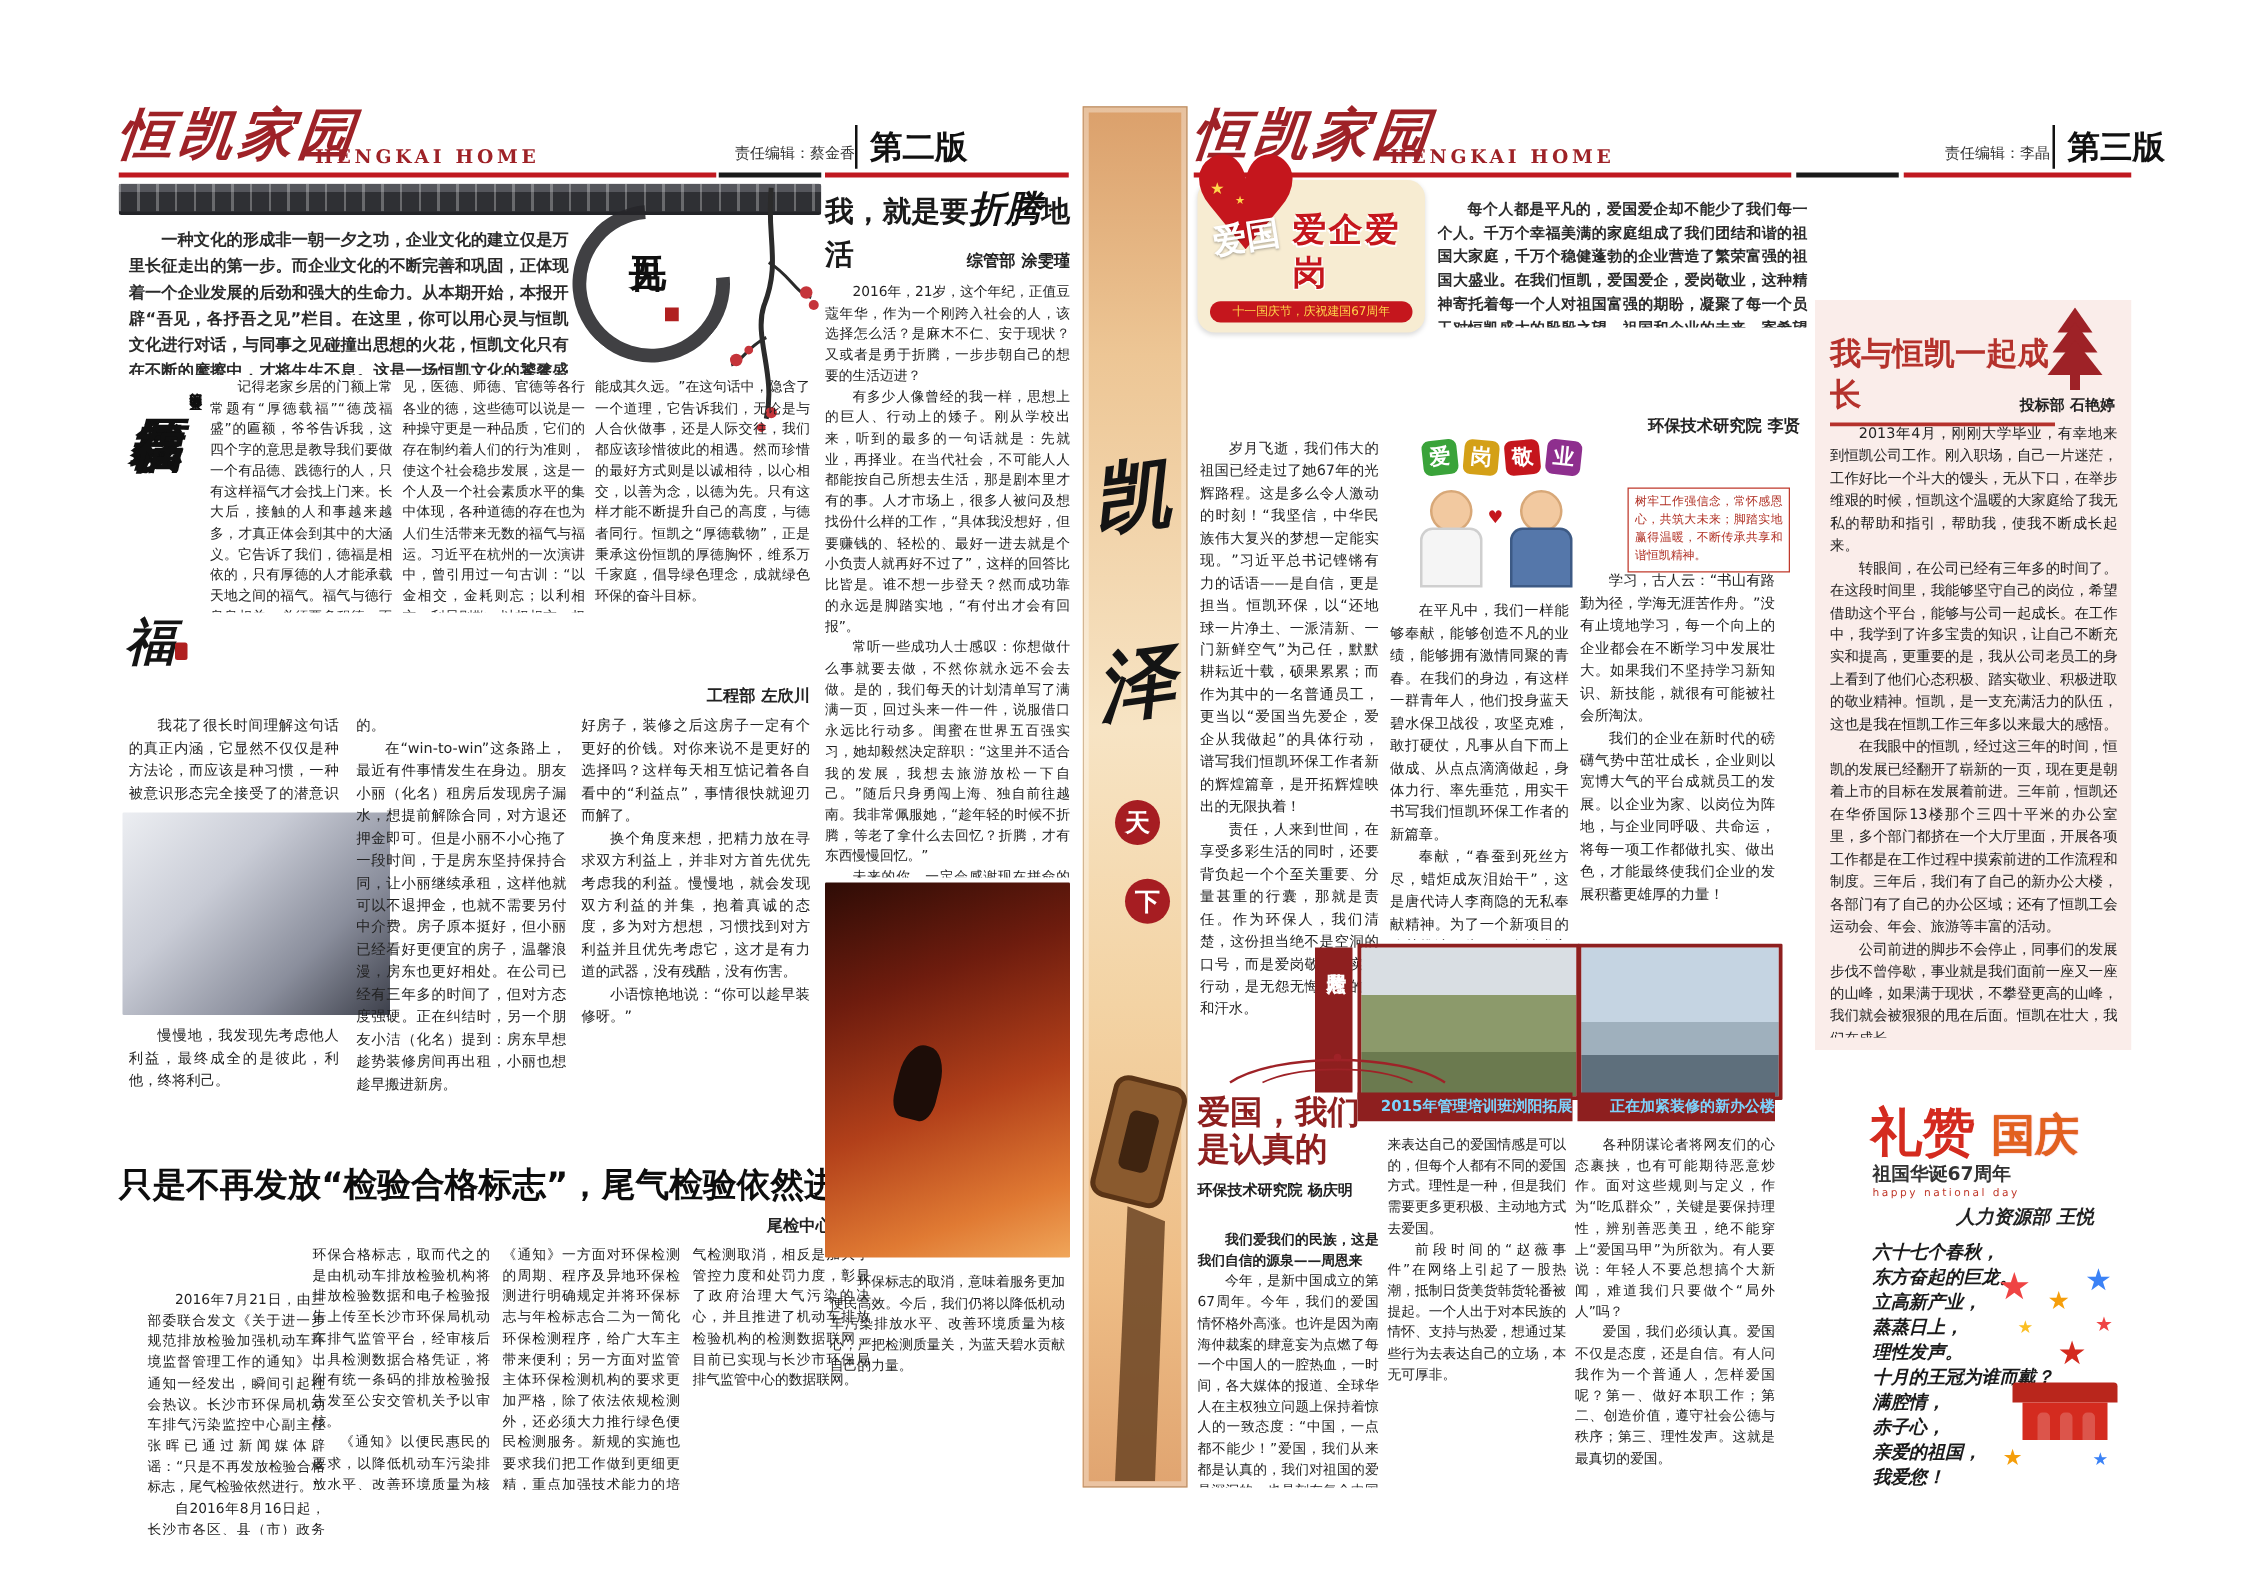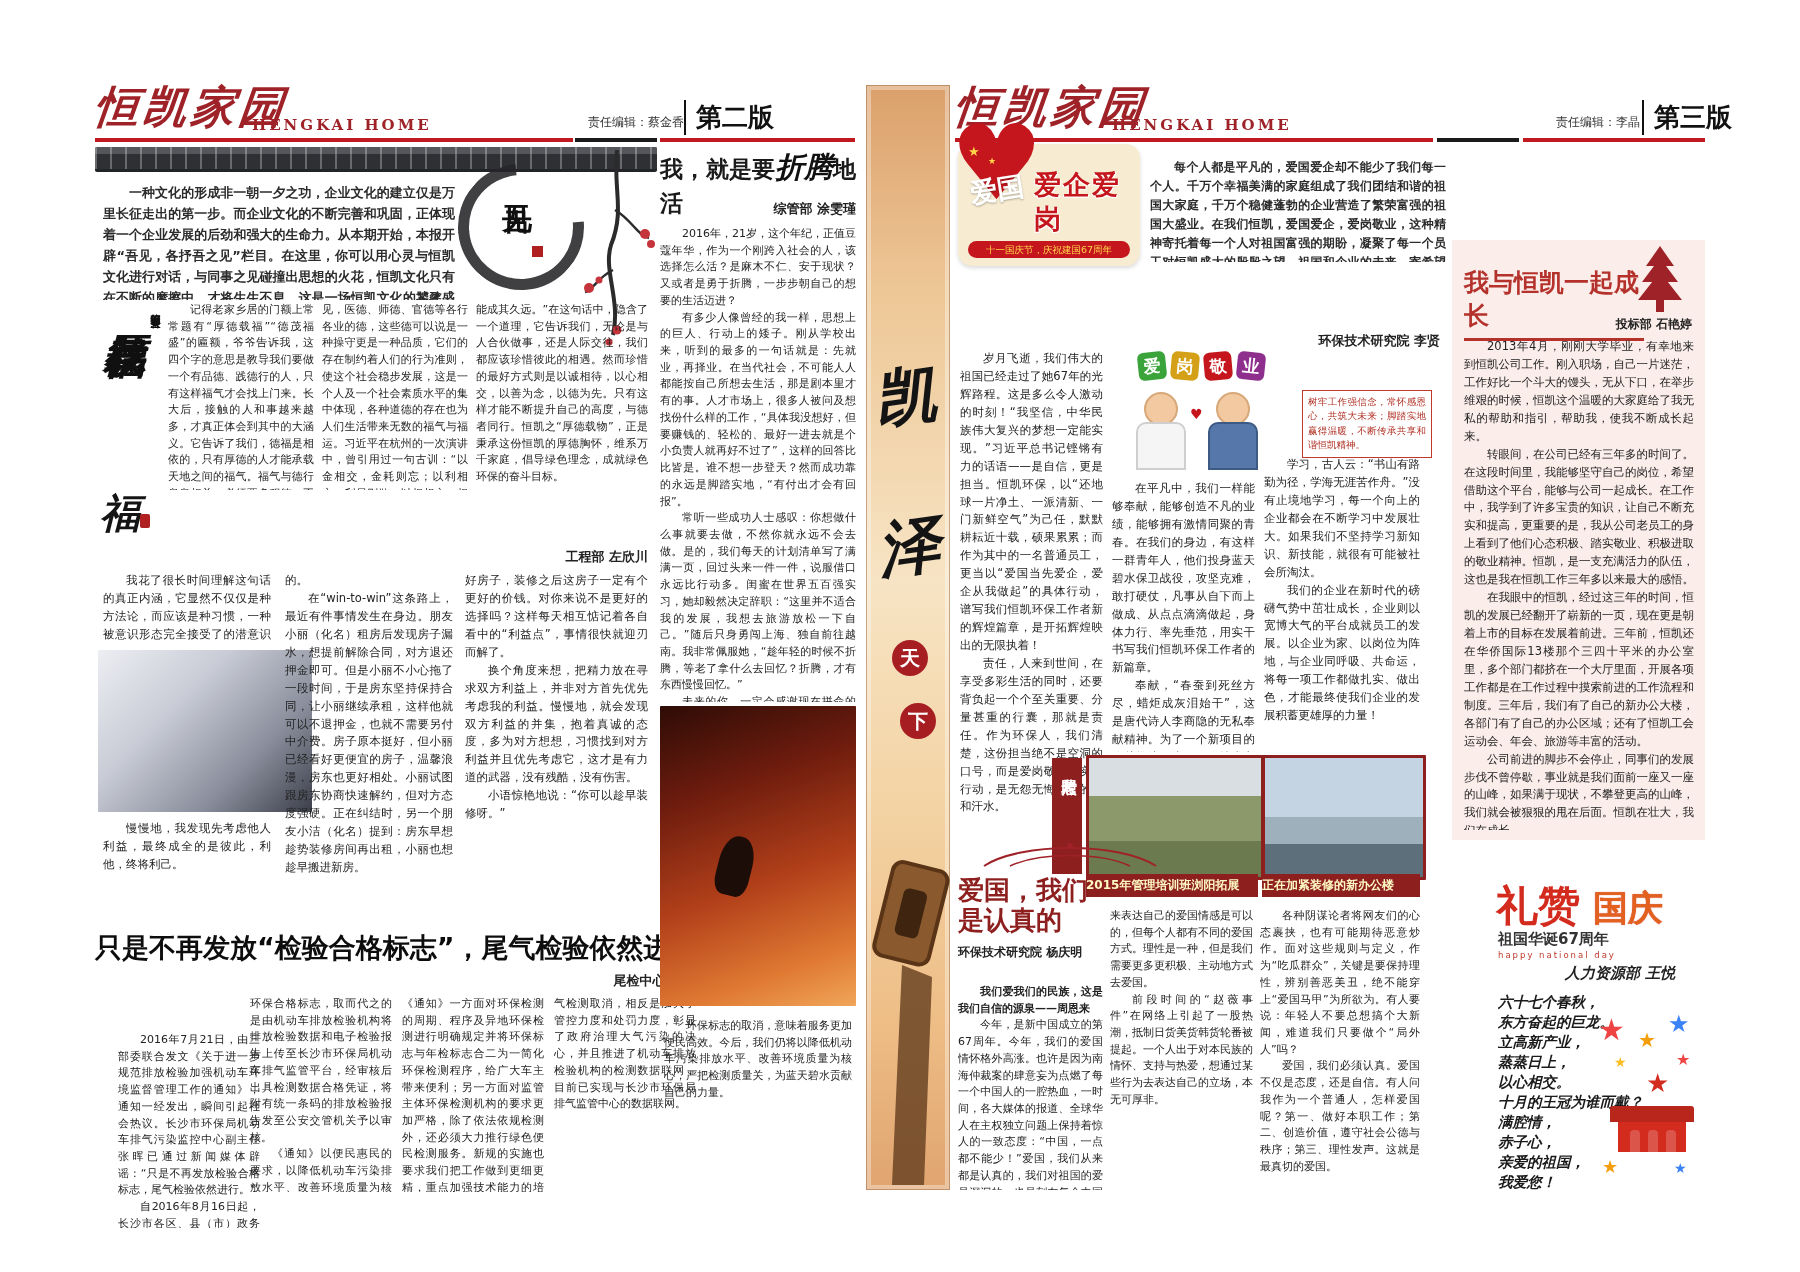--- a/index.html
+++ b/index.html
@@ -23,22 +23,22 @@
   .ruleblk{position:absolute;height:4px;background:#1a1a1a;}
   .tiles{position:absolute;height:22px;background:#3a3b40;
     background-image:repeating-linear-gradient(90deg,rgba(255,255,255,.28) 0 2px,transparent 2px 15px),
       linear-gradient(180deg,#55565c 0 30%,#2f3034 30% 100%);
     border-bottom:3px solid #232428;border-radius:2px;}
   .headline{position:absolute;font-weight:900;color:#0d0d0d;white-space:nowrap;}
   .byline{position:absolute;font-size:13px;font-weight:bold;color:#222;text-align:right;white-space:nowrap;}
   .vtitle{position:absolute;writing-mode:vertical-rl;font-family:"DejaVu Serif",serif;
     font-weight:bold;font-style:italic;color:#101010;}
   .photo{position:absolute;border-radius:1px;}
-  .capbar{position:absolute;background:#8e1f1f;color:#fef9c3;font-size:12px;font-weight:bold;
-    text-align:left;overflow:hidden;white-space:nowrap;}
+  .capbar{position:absolute;background:#8e1f1f;color:#7dd3fc;font-size:12px;font-weight:bold;
+    text-align:right;overflow:hidden;white-space:nowrap;}
   .seal{position:absolute;width:36px;height:36px;border-radius:50%;background:#a61d22;
     color:#fff;font-size:20px;font-weight:bold;text-align:center;line-height:36px;}
   .spine{position:absolute;left:866px;top:85px;width:84px;height:1105px;
     background:linear-gradient(180deg,#dba06b 0%,#edc695 18%,#f7e4c4 45%,#f3d3a4 65%,#eebd86 85%,#e0a470 100%);
     box-shadow:inset 0 0 0 1px rgba(150,95,45,.5), inset 0 0 0 5px rgba(255,255,255,.35);}
   .spinechar{position:absolute;font-family:"DejaVu Serif",serif;font-weight:bold;font-style:italic;
     font-size:62px;color:#141414;transform:rotate(-8deg);}
   .redbox{position:absolute;border:1px solid #c0392b;color:#b03024;font-size:9.5px;
     line-height:1.5;padding:4px 5px;text-align:justify;overflow:hidden;}
   .pinkbox{position:absolute;background:#faedea;}
@@ -102,21 +102,21 @@
   <div class="txt fs115" style="left:103px;top:572px;width:168px;height:74px;">
     <p>我花了很长时间理解这句话的真正内涵，它显然不仅仅是种方法论，而应该是种习惯，一种被意识形态完全接受了的潜意识思维活动，瞬间指导人的行为，如同条件反射。</p>
 
   </div>
   <div class="photo" style="left:98px;top:650px;width:214px;height:162px;background:linear-gradient(135deg,#eceef2 0%,#c9ccd6 35%,#8a8e9c 70%,#3c3f4a 100%);"></div>
   <div class="txt fs115" style="left:103px;top:820px;width:168px;height:100px;">
     <p>慢慢地，我发现先考虑他人利益，最终成全的是彼此，利他，终将利己。</p>
   </div>
   <div class="txt fs115" style="left:285px;top:572px;width:168px;height:348px;">
     <p style="text-indent:0;">的。</p>
-    <p>在“win-to-win”这条路上，最近有件事情发生在身边。朋友小丽（化名）租房后发现房子漏水，想提前解除合同，对方退还押金即可。但是小丽不小心拖了一段时间，于是房东坚持保持合同，让小丽继续承租，这样他就可以不退押金，也就不需要另付中介费。房子原本挺好，但小丽已经看好更便宜的房子，温馨浪漫，房东也更好相处。小丽试图跟房东协商快速解约，但对方态度强硬。正在纠结时，另一个朋友小洁（化名）提到：房东早想趁势装修房间再出租，小丽也想趁早搬进新房。</p>
+    <p>在“win-to-win”这条路上，最近有件事情发生在身边。朋友小丽（化名）租房后发现房子漏水，想提前解除合同，对方退还押金即可。但是小丽不小心拖了一段时间，于是房东坚持保持合同，让小丽继续承租，这样他就可以不退押金，也就不需要另付中介费。房子原本挺好，但小丽已经看好更便宜的房子，温馨浪漫，房东也更好相处。在公司已经有三年多的时间了，但对方态度强硬。正在纠结时，另一个朋友小洁（化名）提到：房东早想趁势装修房间再出租，小丽也想趁早搬进新房。</p>
   </div>
   <div class="txt fs115" style="left:465px;top:572px;width:183px;height:348px;">
     <p style="text-indent:0;">好房子，装修之后这房子一定有个更好的价钱。对你来说不是更好的选择吗？这样每天相互惦记着各自看中的“利益点”，事情很快就迎刃而解了。</p>
     <p>换个角度来想，把精力放在寻求双方利益上，并非对方首先优先考虑我的利益。慢慢地，就会发现双方利益的并集，抱着真诚的态度，多为对方想想，习惯找到对方利益并且优先考虑它，这才是有力道的武器，没有残酷，没有伤害。</p>
     <p>小语惊艳地说：“你可以趁早装修呀。”</p>
   </div>
 
   <div class="headline" style="left:95px;top:930px;width:605px;font-size:27px;">只是不再发放“检验合格标志”，尾气检验依然进行</div>
   <div class="byline" style="left:500px;top:972px;width:196px;">尾检中心 周洁</div>
   <div class="txt fs11" style="left:98px;top:1032px;width:142px;height:196px;margin-left:20px;">
@@ -271,21 +271,21 @@
     <span style="font-size:35px;font-weight:700;color:#e2611f;margin-left:8px;text-shadow:0 0 1px #d42b1f;">国庆</span>
   </div>
   <div class="abs" style="left:1498px;top:930px;font-size:15px;color:#333;font-weight:bold;">祖国华诞67周年</div>
   <div class="abs" style="left:1498px;top:950px;font-size:8.5px;color:#c0392b;letter-spacing:2px;">happy national day</div>
   <div class="abs script" style="left:1565px;top:964px;font-size:15px;color:#222;">人力资源部 王悦</div>
   <div class="abs script" style="left:1498px;top:992px;width:150px;height:198px;font-size:14.5px;line-height:1.38;color:#1a1a1a;overflow:hidden;">
     <div>六十七个春秋，</div>
     <div>东方奋起的巨龙。</div>
     <div>立高新产业，</div>
     <div>蒸蒸日上，</div>
-    <div>以心相交。</div>
+    <div>理性发声。</div>
     <div>十月的王冠为谁而戴？</div>
     <div>满腔情，</div>
     <div>赤子心，</div>
     <div>亲爱的祖国，</div>
     <div>我爱您！</div>
   </div>
 
   <div class="abs" style="left:1596px;top:1010px;width:110px;height:180px;">
     <span class="abs" style="left:2px;top:2px;color:#ef4444;font-size:30px;">★</span>
     <span class="abs" style="left:42px;top:18px;color:#f59e0b;font-size:20px;">★</span>

